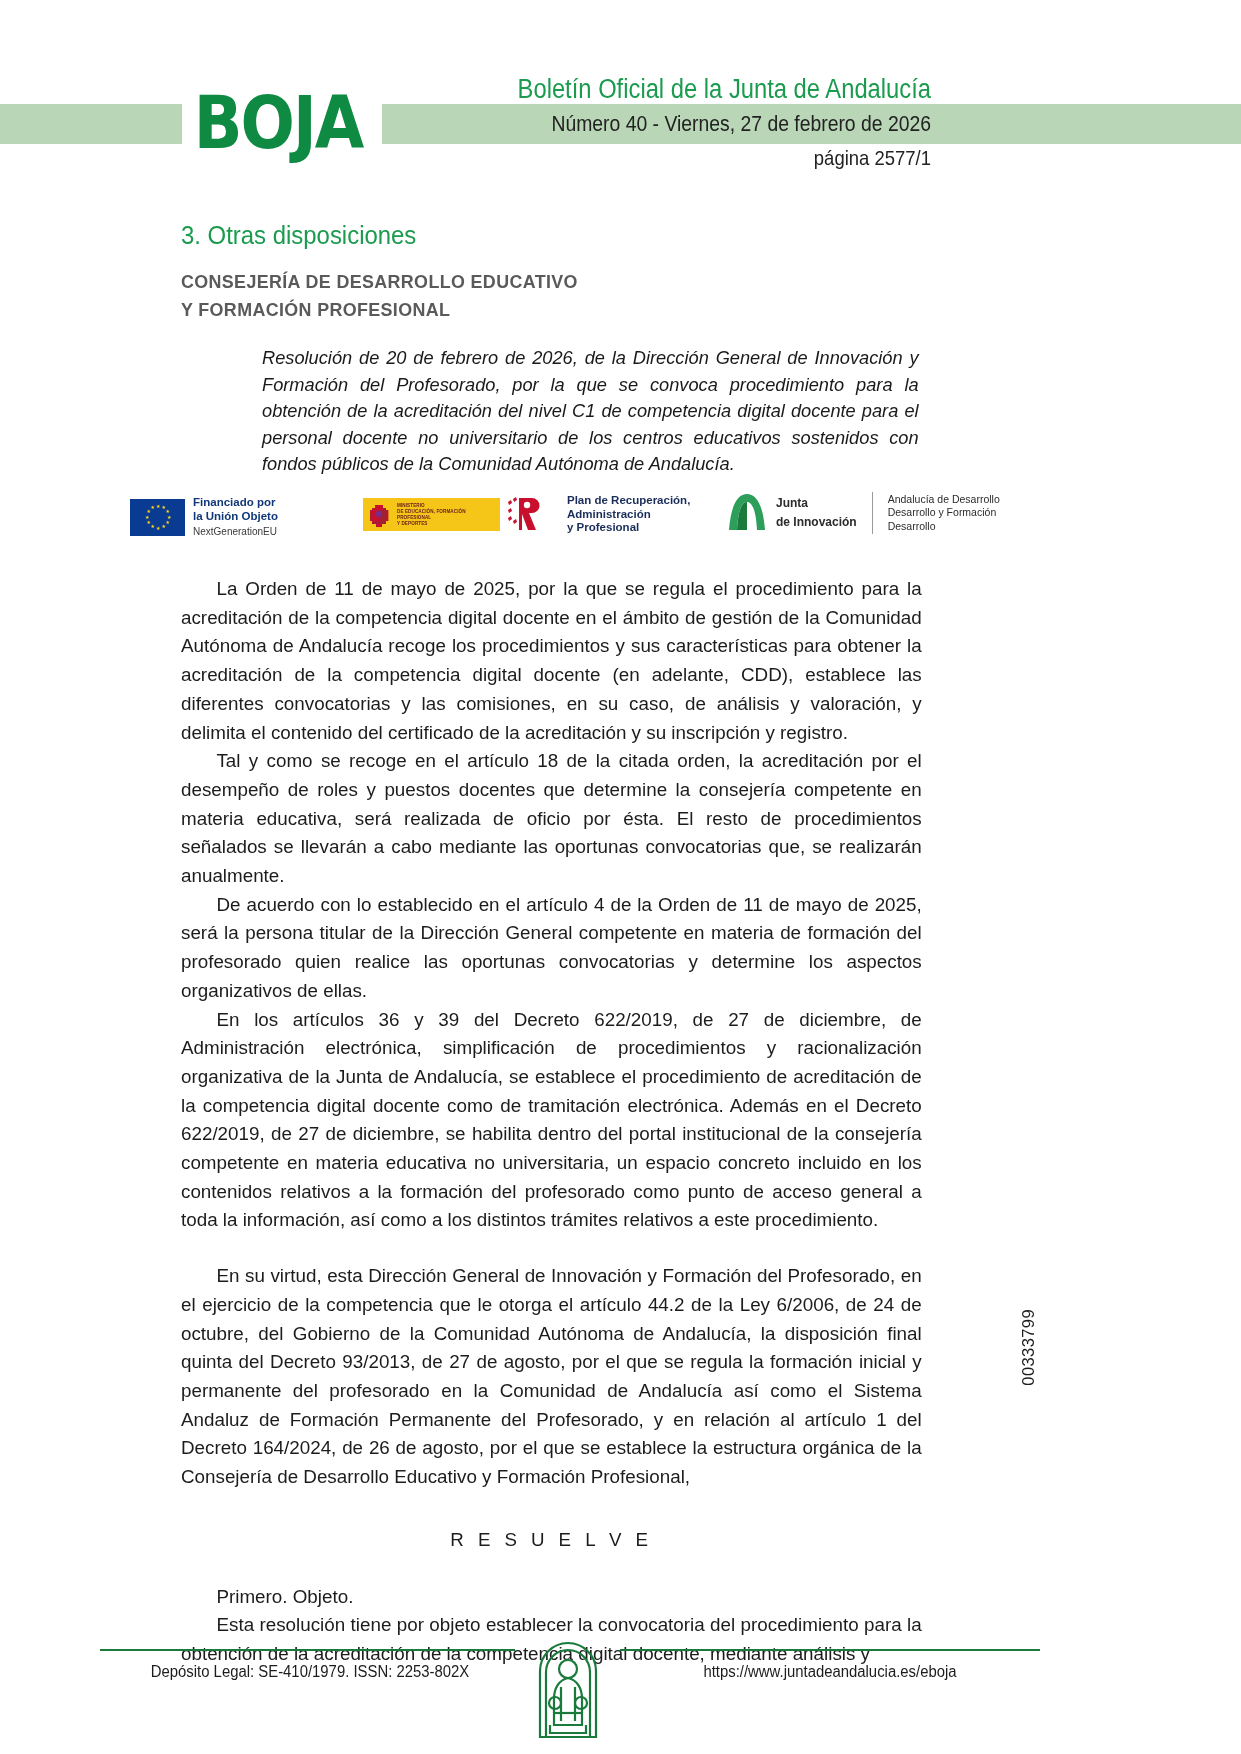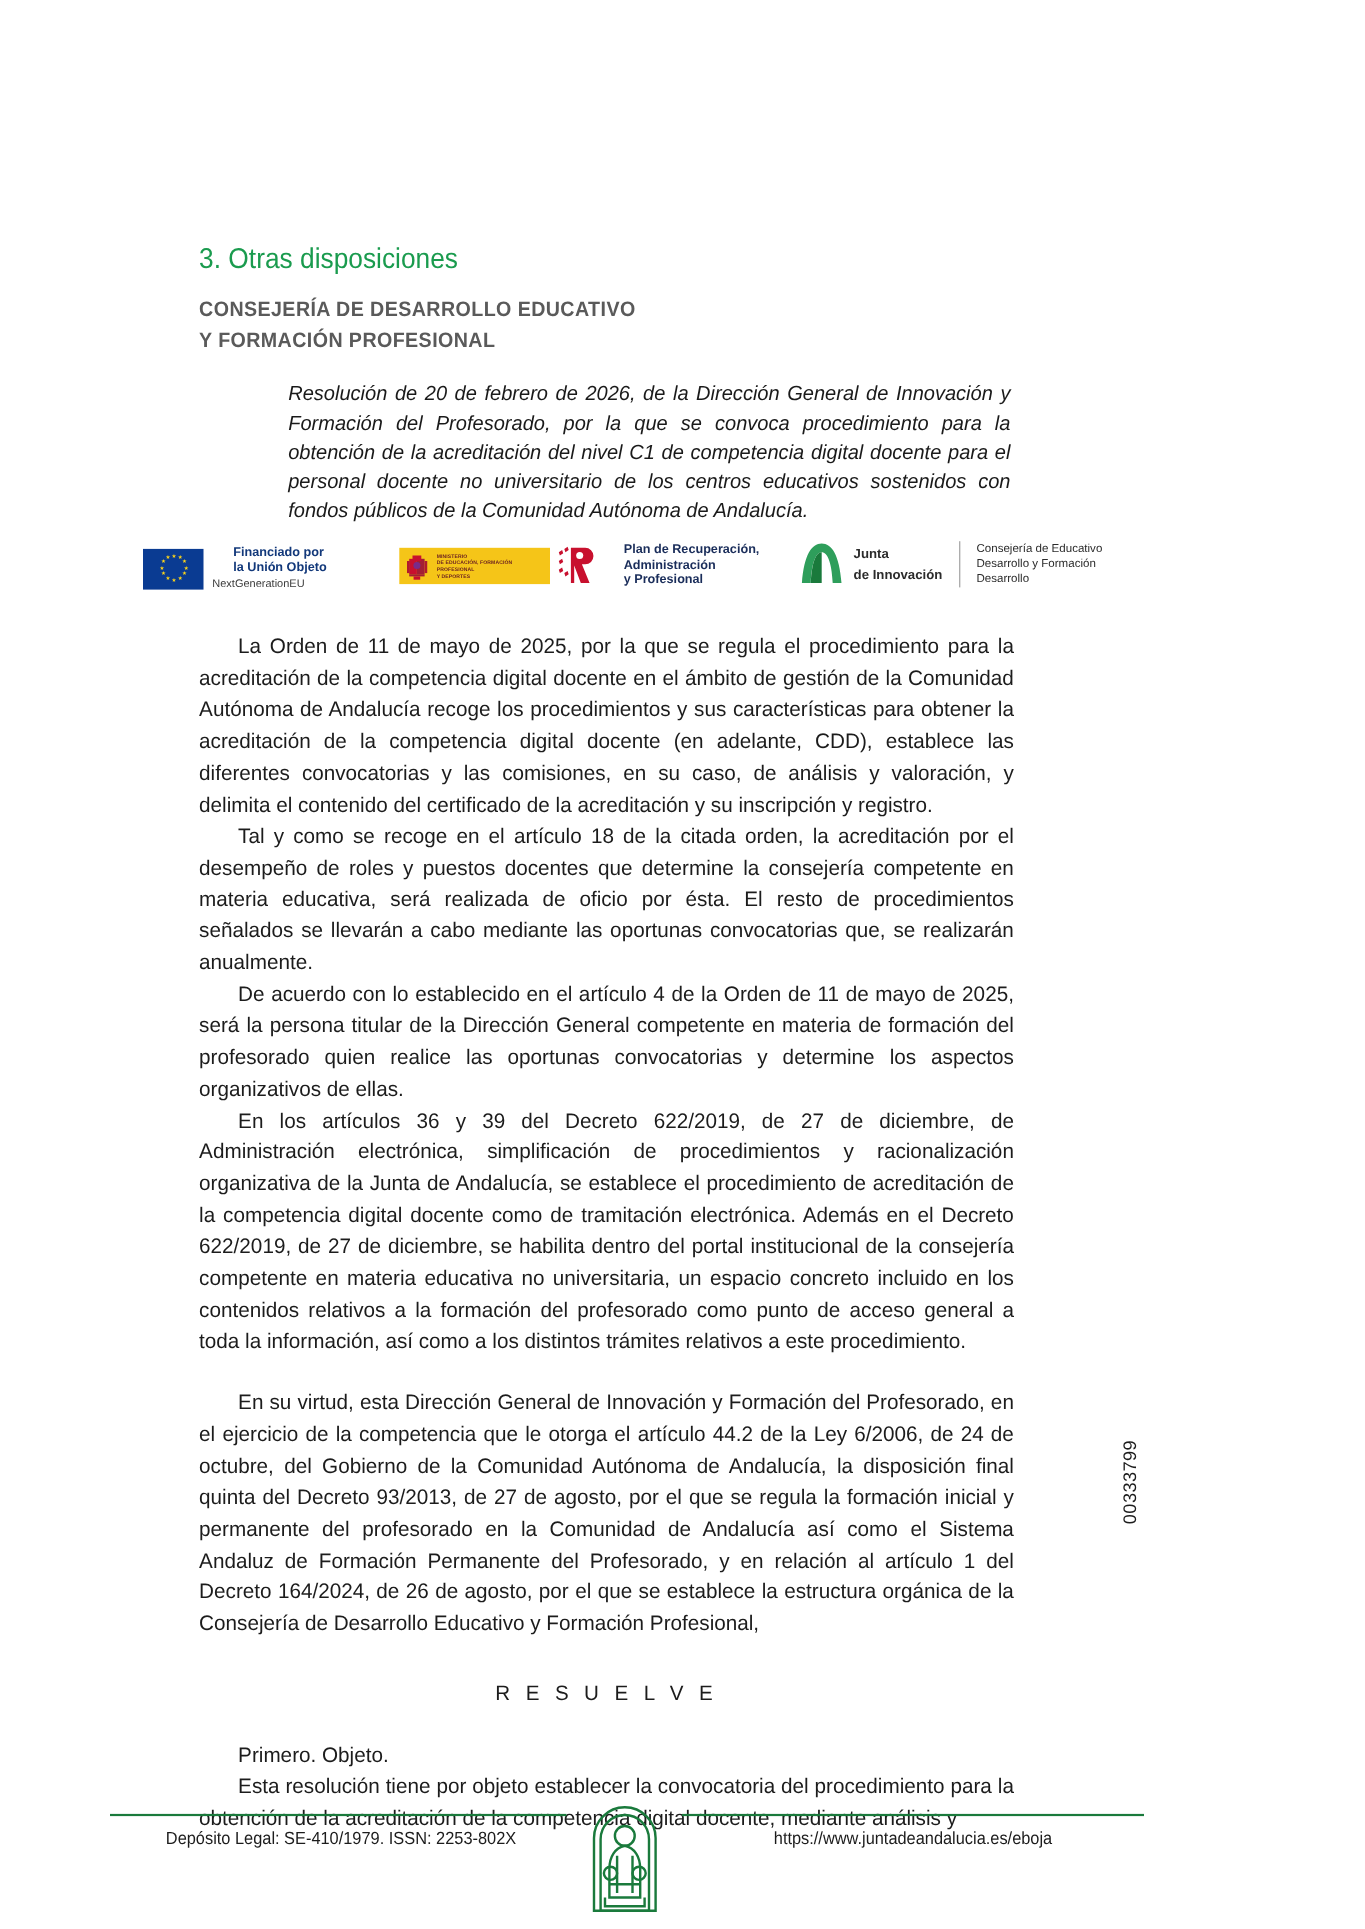--- a/index.html
+++ b/index.html
@@ -149,21 +149,20 @@
     color: #ffd617;
     font-size: 5px;
     line-height: 3px;
   }
   .eu-text-1 {
     font-size: 11.5px;
     font-weight: bold;
     color: #12387a;
     line-height: 13.5px;
     white-space: nowrap;
-    margin-left: 19px;
   }
   .eu-text-2 {
     font-size: 10px;
     color: #3a3a3a;
     line-height: 13px;
     white-space: nowrap;
     margin-top: 2px;
   }
   .logo-min {
     position: absolute;
@@ -322,20 +321,28 @@
     position: absolute;
     left: 518px; top: 0px;
     width: 100px; height: 120px;
   }
 </style>
 </head>
 <body>
 
 <div class="page">
 
+  <div class="header">
+    <div class="band-left"></div>
+    <div class="band-right"></div>
+    <div class="boja-logo">BOJA</div>
+    <div class="hdr-title">Boletín Oficial de la Junta de Andalucía</div>
+    <div class="hdr-sub">Número 40 - Viernes, 27 de febrero de 2026</div>
+    <div class="hdr-page">página 2577/1</div>
+  </div>
 
   <div class="content">
     <div class="section-num">3. Otras disposiciones</div>
     <div class="org-name" id="org-name">
         <div>CONSEJERÍA DE DESARROLLO EDUCATIVO</div>
         <div>Y FORMACIÓN PROFESIONAL</div>
       </div>
     <div class="resol-block">Resolución de 20 de febrero de 2026, de la Dirección General de Innovación y Formación del Profesorado, por la que se convoca procedimiento para la obtención de la acreditación del nivel C1 de competencia digital docente para el personal docente no universitario de los centros educativos sostenidos con fondos públicos de la Comunidad Autónoma de Andalucía.</div>
 
     <div class="logos">
@@ -411,21 +418,21 @@
             <path d="M20 2 C11 2 4 12 2 38 L10 38 C11 18 15 10 20 10 C25 10 29 18 30 38 L38 38 C36 12 29 2 20 2 Z" fill="#2e9e5b"></path>
             <path d="M20 10 C15 10 11 18 10 38 L20 38 Z" fill="#1a7a3c"></path>
           </svg>
         </div>
         <div>
           <div class="junta-text">Junta</div>
           <div class="junta-text">de Innovación</div>
         </div>
         <div class="junta-sep"></div>
         <div>
-          <div class="cons-text">Consejería de Educativo</div>
+          <div class="cons-text">Andalucía de Desarrollo</div>
           <div class="cons-text">Desarrollo y Formación</div>
           <div class="cons-text">Desarrollo</div>
         </div>
       </div>
     </div>
 
     <div class="body-text" id="body-text">
         <p>La Orden de 11 de mayo de 2025, por la que se regula el procedimiento para la acreditación de la competencia digital docente en el ámbito de gestión de la Comunidad Autónoma de Andalucía recoge los procedimientos y sus características para obtener la acreditación de la competencia digital docente (en adelante, CDD), establece las diferentes convocatorias y las comisiones, en su caso, de análisis y valoración, y delimita el contenido del certificado de la acreditación y su inscripción y registro.</p>
         <p>Tal y como se recoge en el artículo 18 de la citada orden, la acreditación por el desempeño de roles y puestos docentes que determine la consejería competente en materia educativa, será realizada de oficio por ésta. El resto de procedimientos señalados se llevarán a cabo mediante las oportunas convocatorias que, se realizarán anualmente.</p>
         <p>De acuerdo con lo establecido en el artículo 4 de la Orden de 11 de mayo de 2025, será la persona titular de la Dirección General competente en materia de formación del profesorado quien realice las oportunas convocatorias y determine los aspectos organizativos de ellas.</p>

